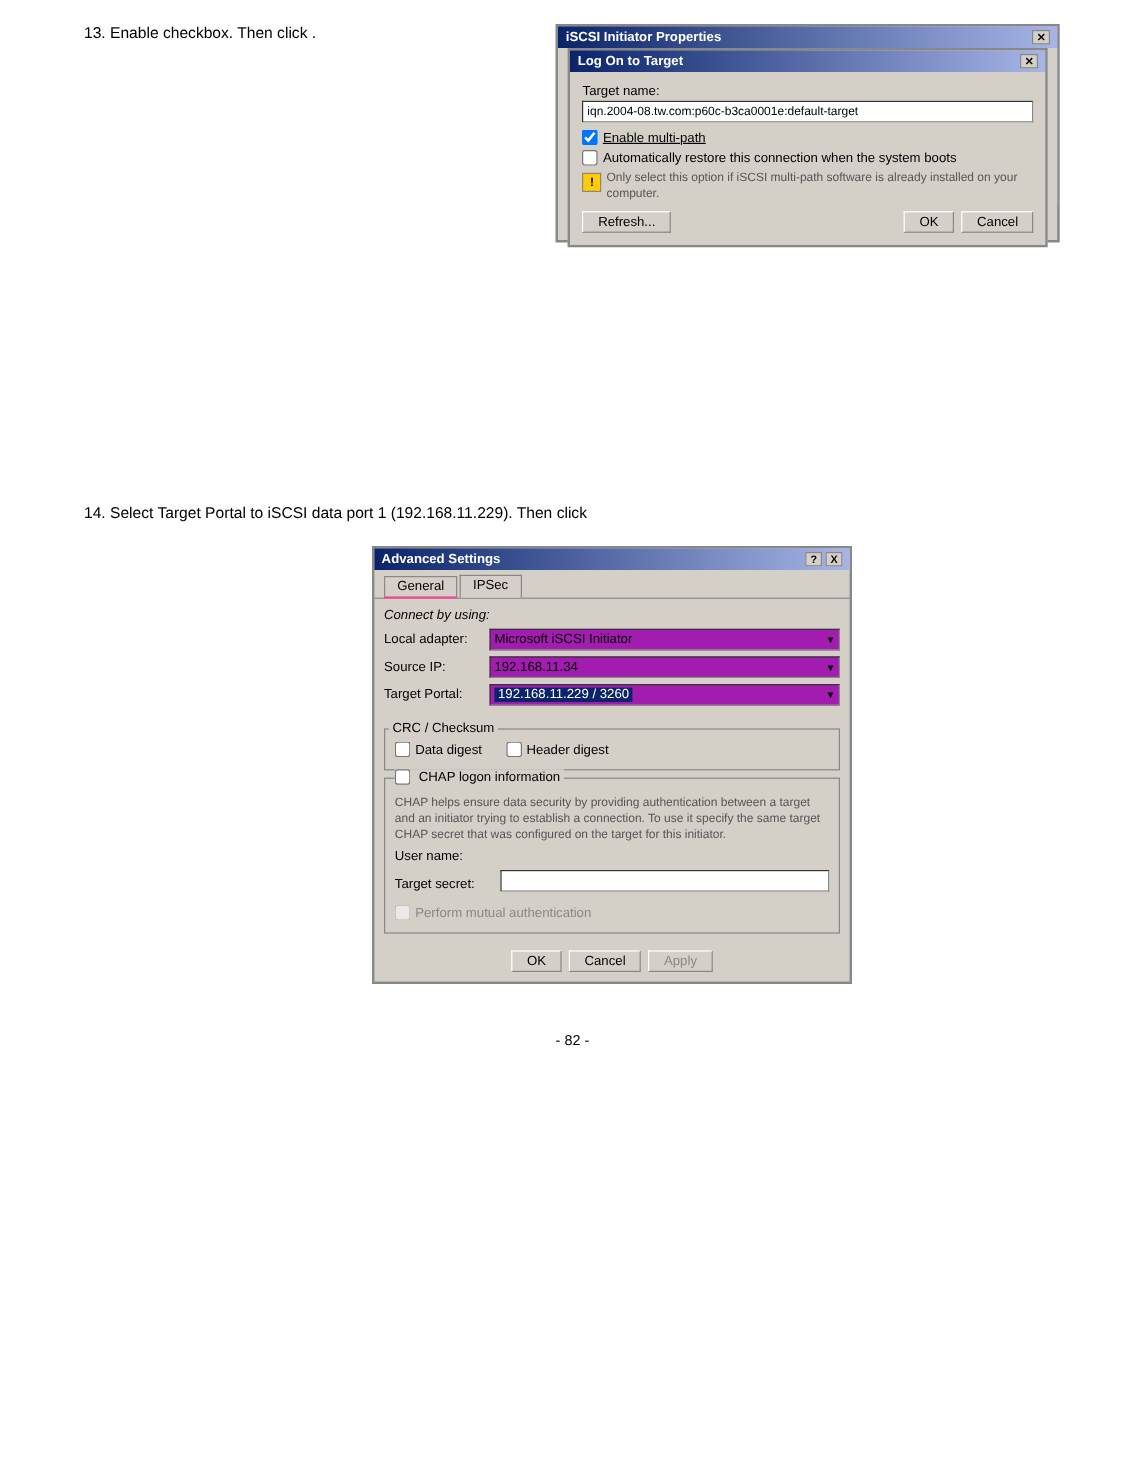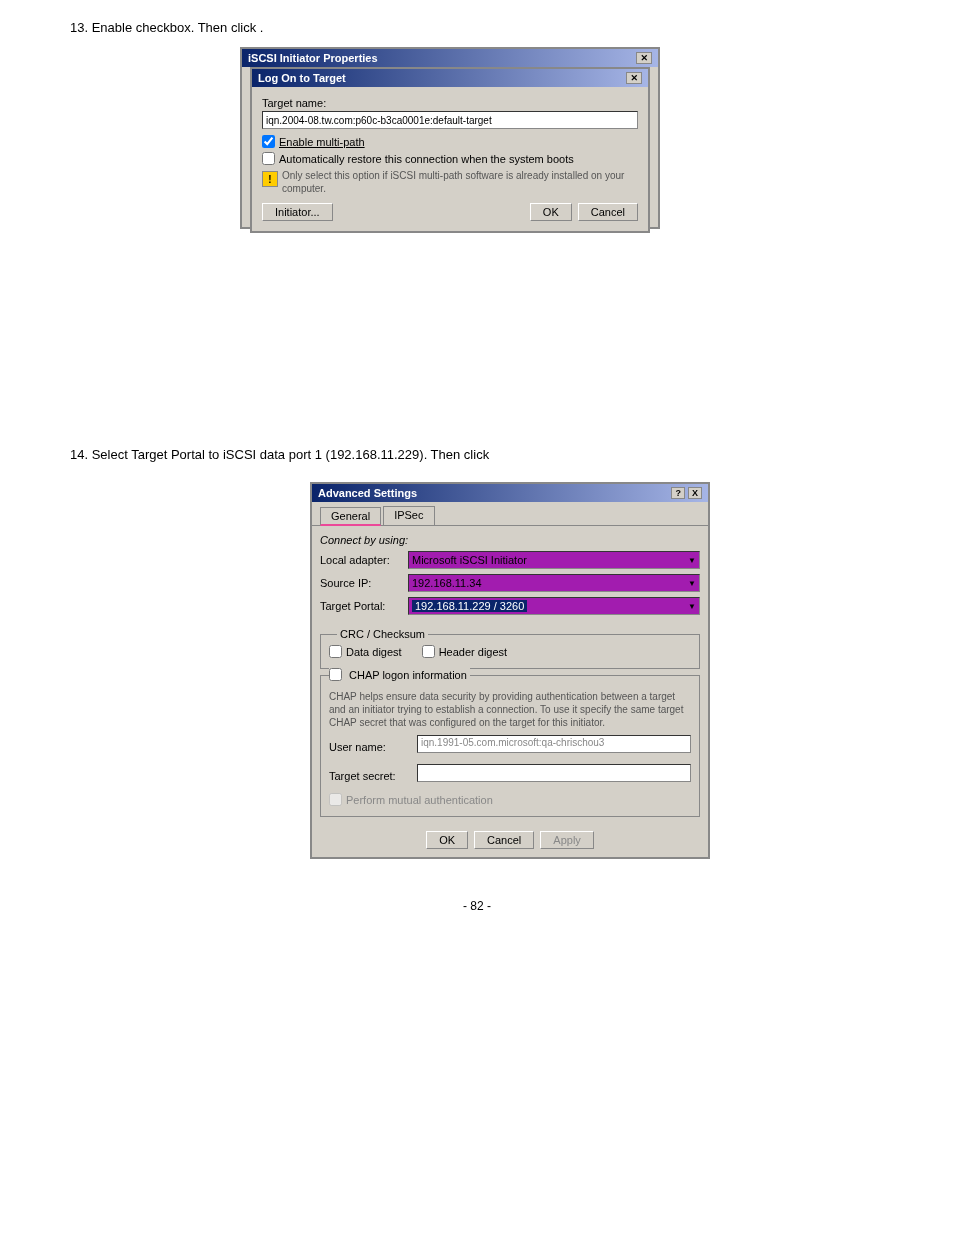--- a/index.html
+++ b/index.html
@@ -15,21 +15,21 @@
 
     .page-content {
       display: flex;
       flex-direction: column;
       align-items: flex-start;
     }
 
     
     .step-13 {
       display: flex;
-      flex-direction: column;
+      flex-direction: row;
       align-items: flex-start;
       margin-bottom: 30px;
       width: 100%;
     }
 
     .step-label-indent {
       margin-left: 30px;
     }
 
     .dialog-titlebar {
@@ -260,21 +260,21 @@
     .section-box {
       border: 1px solid #888;
       padding: 6px 8px;
       margin: 6px 8px;
       position: relative;
     }
 
     .section-box-title {
       position: absolute;
       top: -7px;
-      left: 16px;
+      left: 3px;
       background: #d4d0c8;
       padding: 0 3px;
       font-size: 11px;
     }
 
     .chap-section {
       border: 1px solid #888;
       padding: 6px 8px;
       margin: 6px 8px;
       position: relative;
@@ -374,21 +374,21 @@
             <input type="checkbox" style="">
             <span>Automatically restore this connection when the system boots</span>
           </div>
 
           <div class="warning-row">
             <div class="warning-icon">!</div>
             <span class="warning-text">Only select this option if iSCSI multi-path software is already installed on your computer.</span>
           </div>
 
           <div class="button-row">
-            <button class="win-button">Initiator...</button>
+            <button class="win-button">Refresh...</button>
             <div style="flex:1;"></div>
             <button class="win-button">OK</button>
             <button class="win-button">Cancel</button>
           </div>
         </div>
       </div>
 
     </div>
   </div>
 
@@ -464,23 +464,20 @@
 
       <div class="chap-section">
         <div class="checkbox-row" style="position:absolute;top:-8px;left:8px;background:#d4d0c8;">
           <input type="checkbox" style="">
           <span class="chap-title" style="position:static;background:transparent;">CHAP logon information</span>
         </div>
         <div class="chap-text" style="margin-top:8px;">CHAP helps ensure data security by providing authentication between a target and an initiator trying to establish a connection. To use it specify the same target CHAP secret that was configured on the target for this initiator.</div>
 
         <div class="form-row">
           <div class="form-row-label">User name:</div>
-          <div class="form-row-input">
-            <div class="text-input" style="width:100%;font-size:10px;color:#888;">iqn.1991-05.com.microsoft:qa-chrischou3</div>
-          </div>
         </div>
 
         <div class="form-row">
           <div class="form-row-label">Target secret:</div>
           <div class="form-row-input">
             <div class="text-input" style="width:100%;"></div>
           </div>
         </div>
 
         <div class="checkbox-row">

